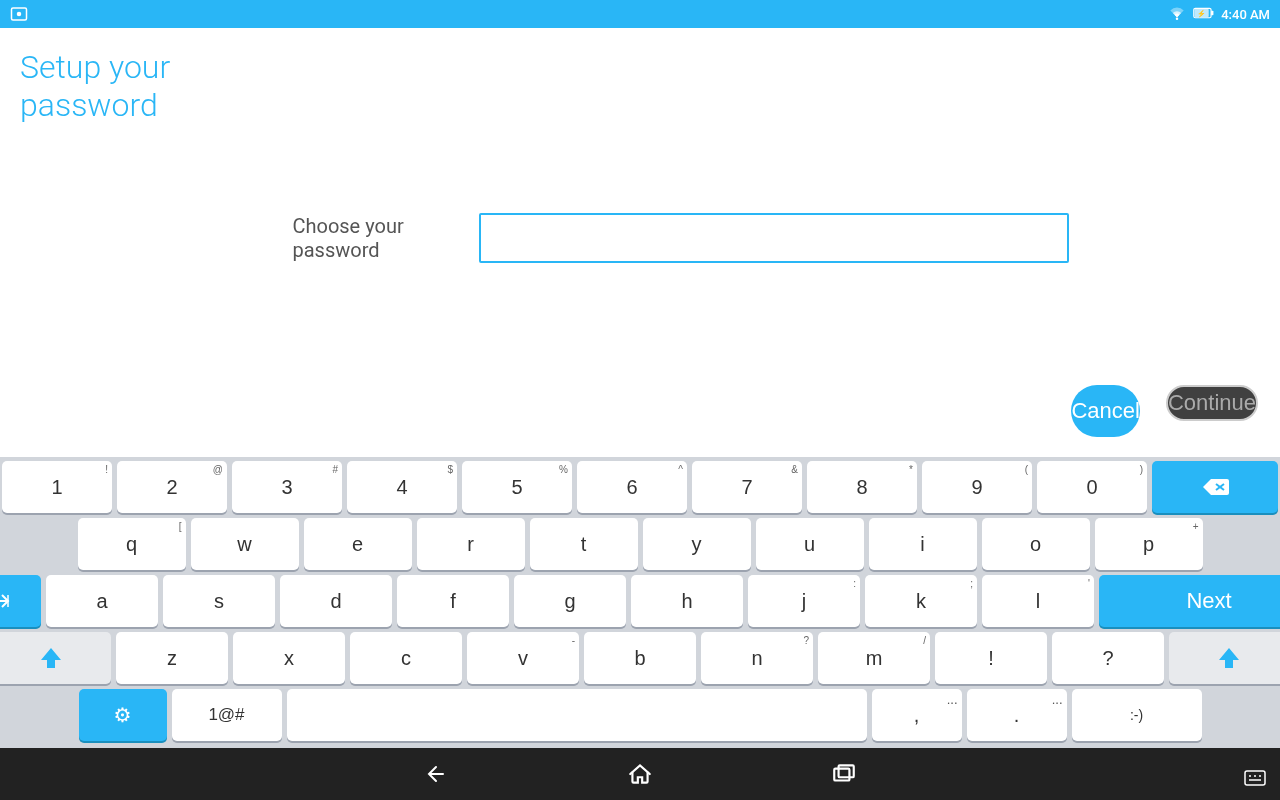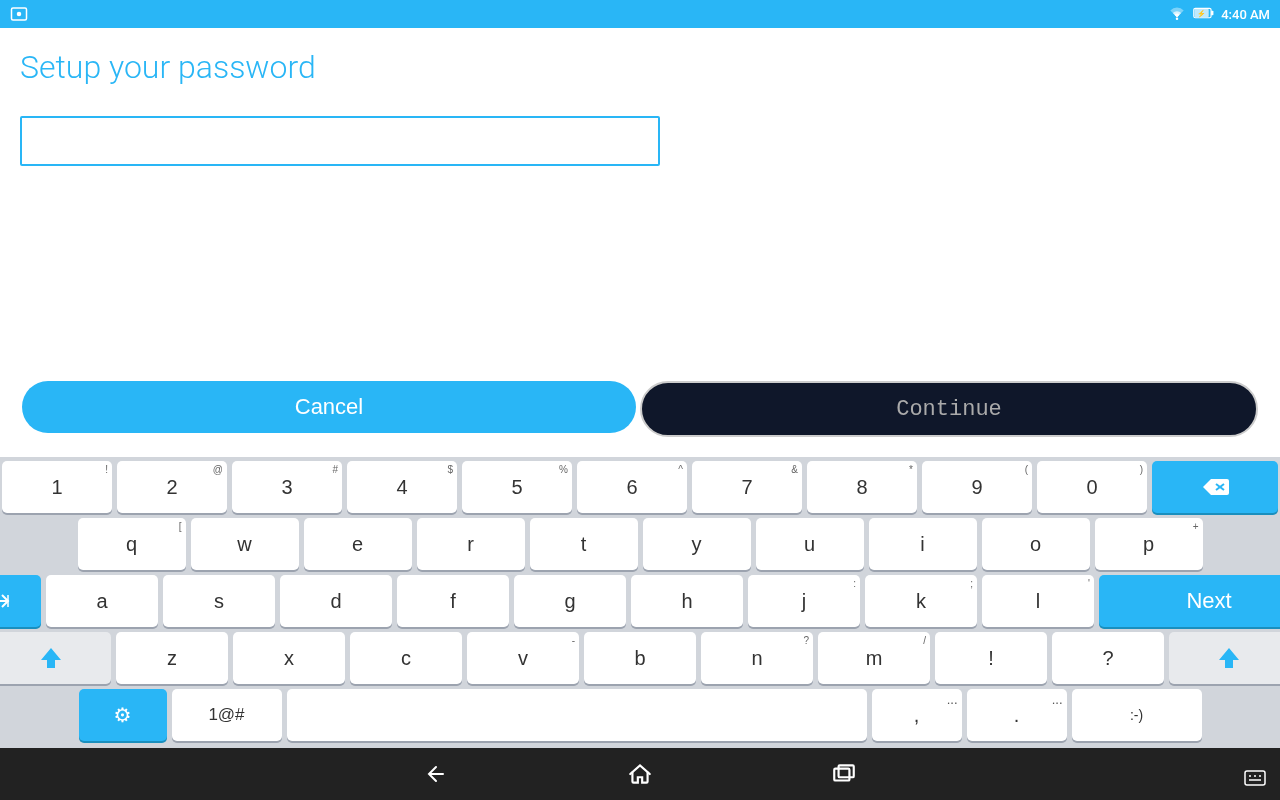--- a/index.html
+++ b/index.html
@@ -35,21 +35,21 @@
       font-size: 13px;
       font-weight: 500;
     }
 
     
     #main-content {
       background: #fff;
       flex: 1;
       padding: 20px 20px 10px 20px;
       display: flex;
-      flex-direction: column;
+      flex-direction: row;
     }
     #page-title {
       color: #29b6f6;
       font-size: 32px;
       font-weight: 300;
       margin-bottom: 30px;
     }
     .form-row {
       display: flex;
       align-items: center;
@@ -68,47 +68,46 @@
       border-radius: 2px;
       font-size: 18px;
       padding: 0 10px;
       outline: none;
       color: #333;
     }
 
     
     .action-buttons {
       display: flex;
-      gap: 4px;
+      gap: 26px;
       margin-top: auto;
       margin-bottom: 10px;
       padding: 0 2px;
     }
     .btn-cancel {
       flex: 1;
       height: 52px;
       background: #29b6f6;
       color: white;
       border: none;
       border-radius: 30px;
       font-size: 22px;
       font-weight: 400;
       cursor: pointer;
     }
     .btn-continue {
       flex: 1;
-      height: 56px;
-      background: #0f172a;
+      height: 36px;
+      background: #404040;
       color: #aaa;
       border: 2px solid #ccc;
       border-radius: 30px;
       font-size: 22px;
       font-weight: 400;
       cursor: pointer;
-      font-family: Liberation Mono, monospace;
     }
 
     
     #keyboard {
       background: #d1d5db;
       padding: 4px 2px 2px 2px;
       flex-shrink: 0;
     }
     .kb-row {
       display: flex;
@@ -267,20 +266,21 @@
       </svg>
     </span>
     <span>4:40 AM</span>
   </div>
 </div>
 
 <div id="main-content">
   <h1 id="page-title">Setup your password</h1>
 
   <div class="form-row">
+    <label class="form-label">Choose your password</label>
     <input type="password" class="password-input" placeholder="" style="">
   </div>
 
   <div class="action-buttons">
     <button class="btn-cancel">Cancel</button>
     <button class="btn-continue">Continue</button>
   </div>
 </div>
 
 <div id="keyboard">

